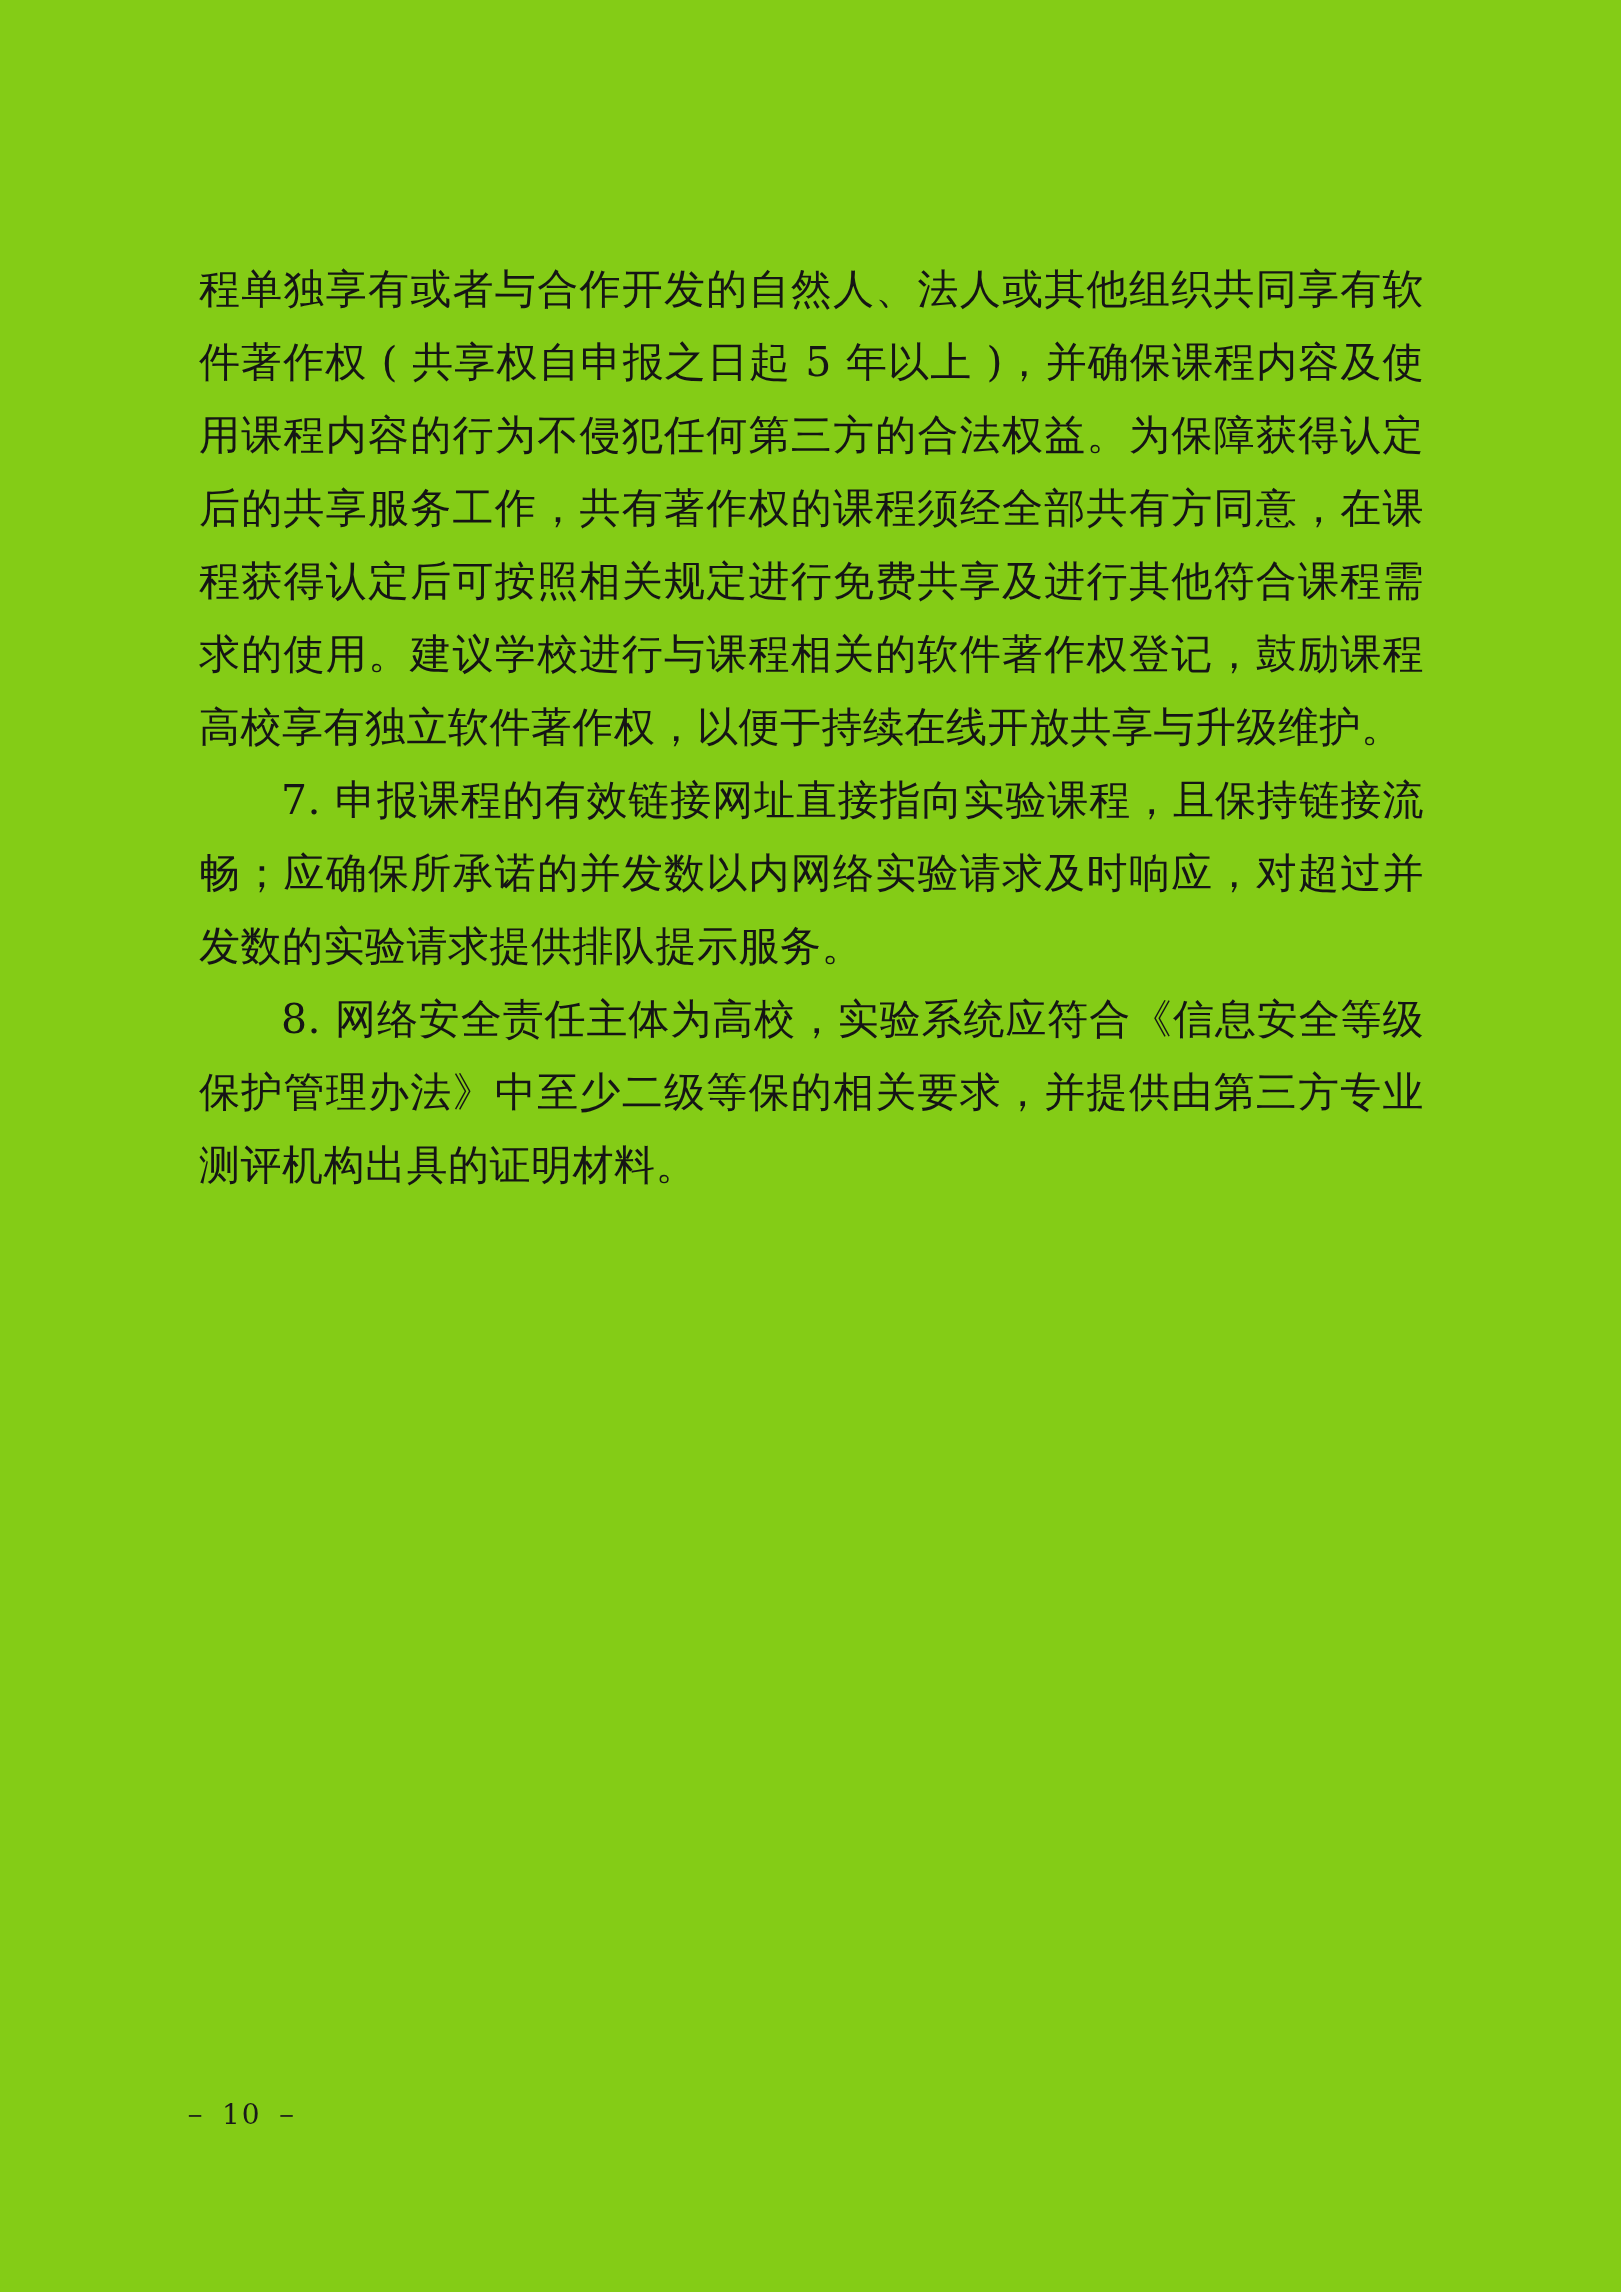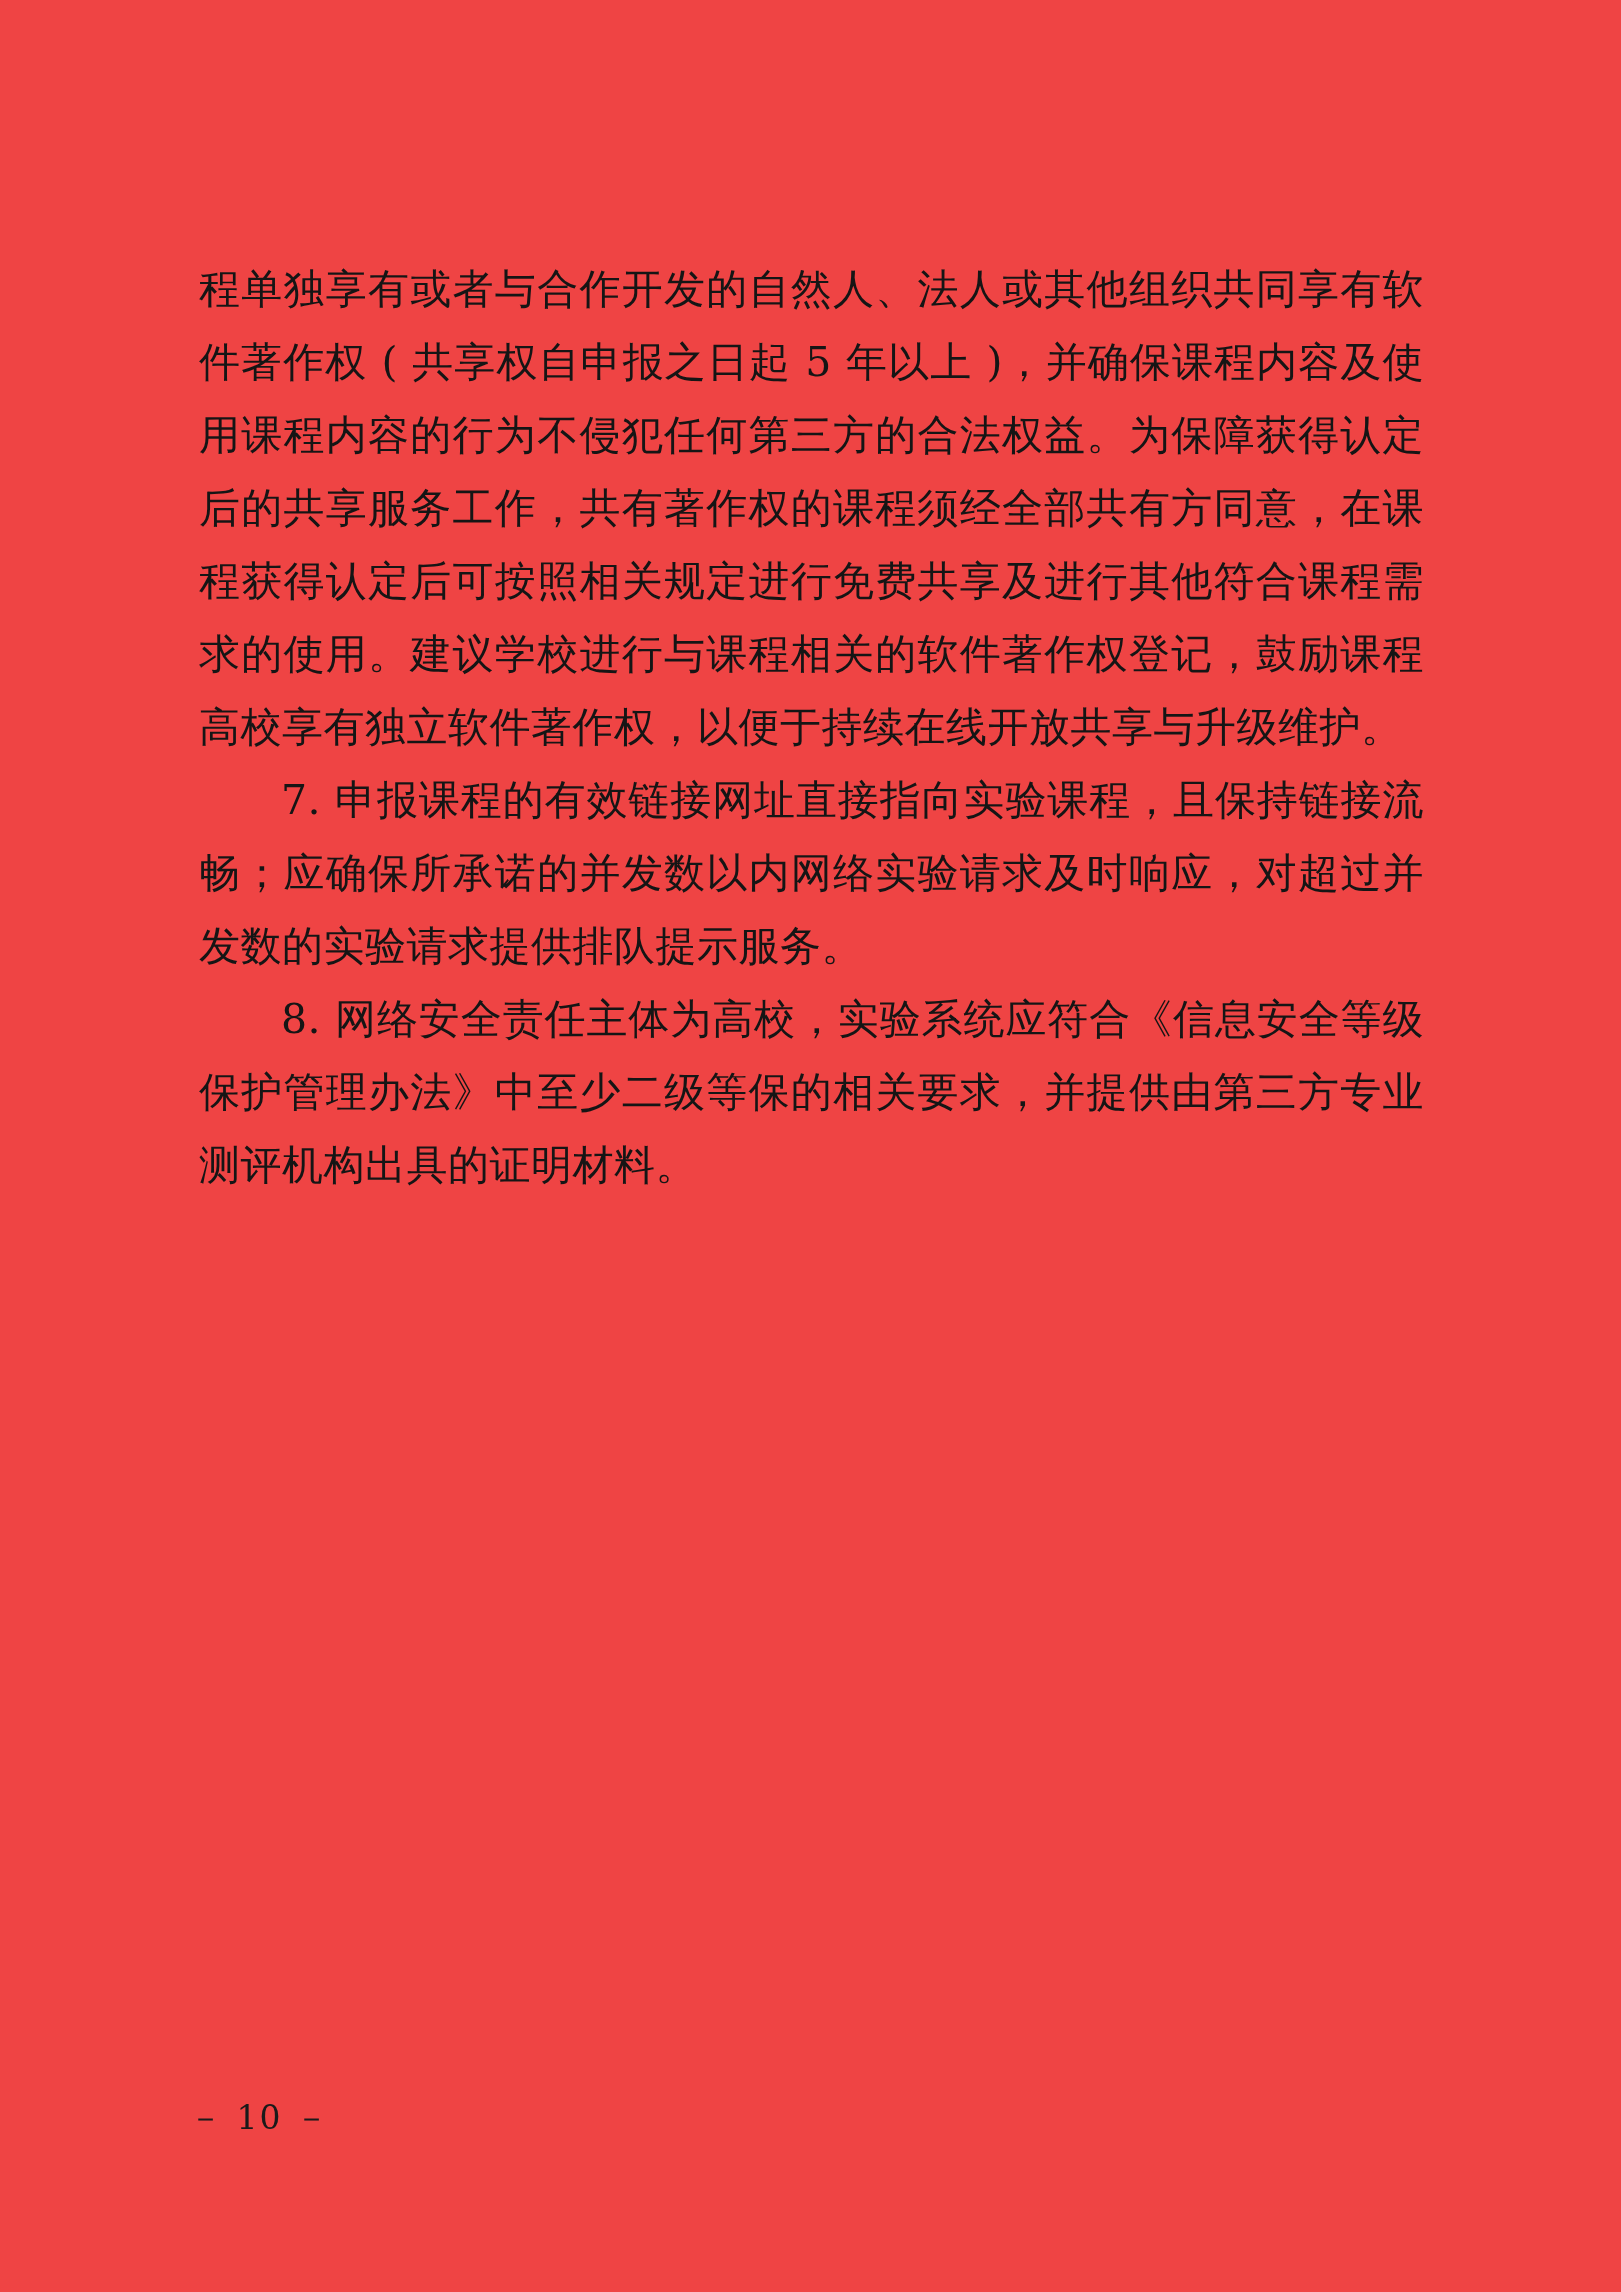--- a/index.html
+++ b/index.html
@@ -4,21 +4,21 @@
 <style>
   html, body {
     margin: 0;
     padding: 0;
     background: #ffffff;
   }
   .page {
     position: relative;
     width: 1621px;
     height: 2293px;
-    background: #ef4444;
+    background: #84cc16;
     margin: 0 auto;
     font-family: "DejaVu Serif", "Liberation Serif", serif;
     color: #141414;
     box-sizing: border-box;
     overflow: hidden;
   }
   .content {
     position: absolute;
     left: 199px;
     top: 253px;
@@ -31,23 +31,23 @@
     text-align: justify;
     text-justify: inter-ideograph;
     margin: 0 0 0 0;
     color: #151515;
   }
   .para.indent {
     text-indent: 82px;
   }
   .page-number {
     position: absolute;
-    left: 189px;
+    left: 181px;
     top: 2096px;
-    font-size: 33px;
+    font-size: 28px;
     letter-spacing: 2px;
     color: #1a1a1a;
     font-family: "DejaVu Serif", "Liberation Serif", serif;
   }
 </style>
 </head>
 <body>
 
 <div class="page">
 

